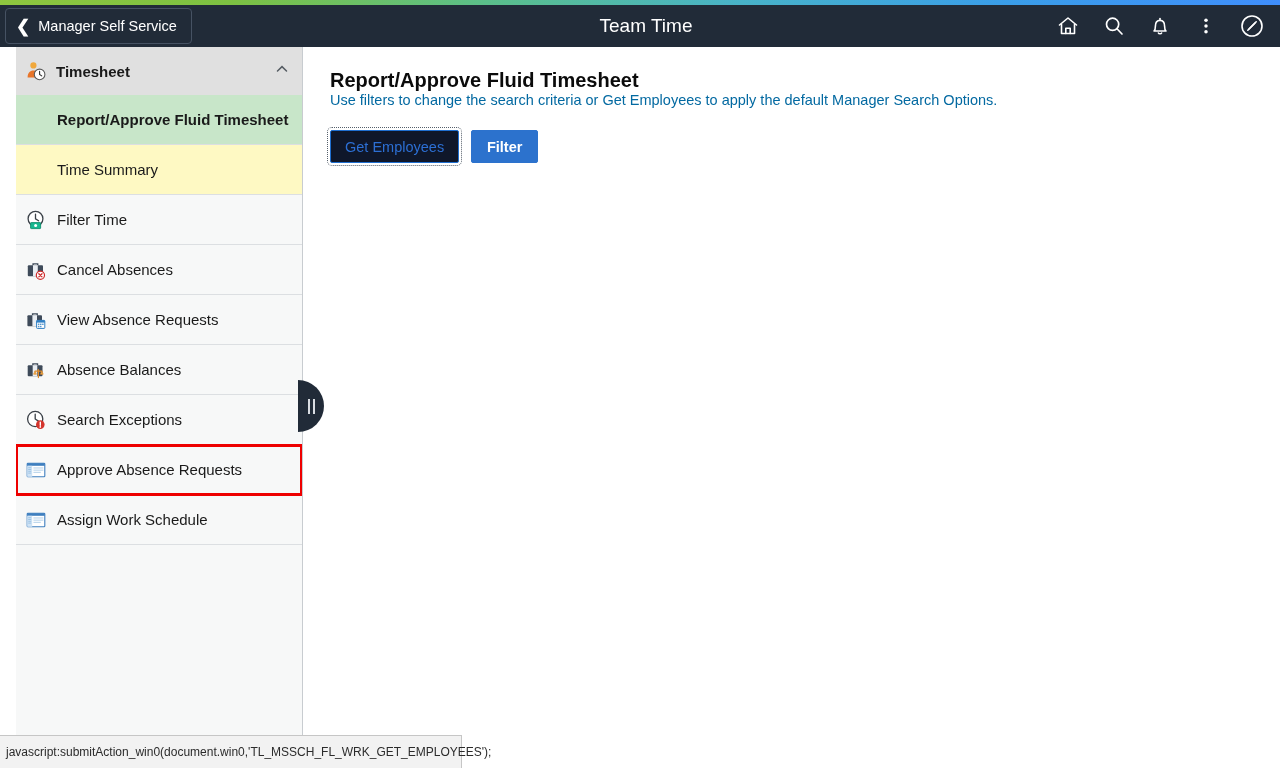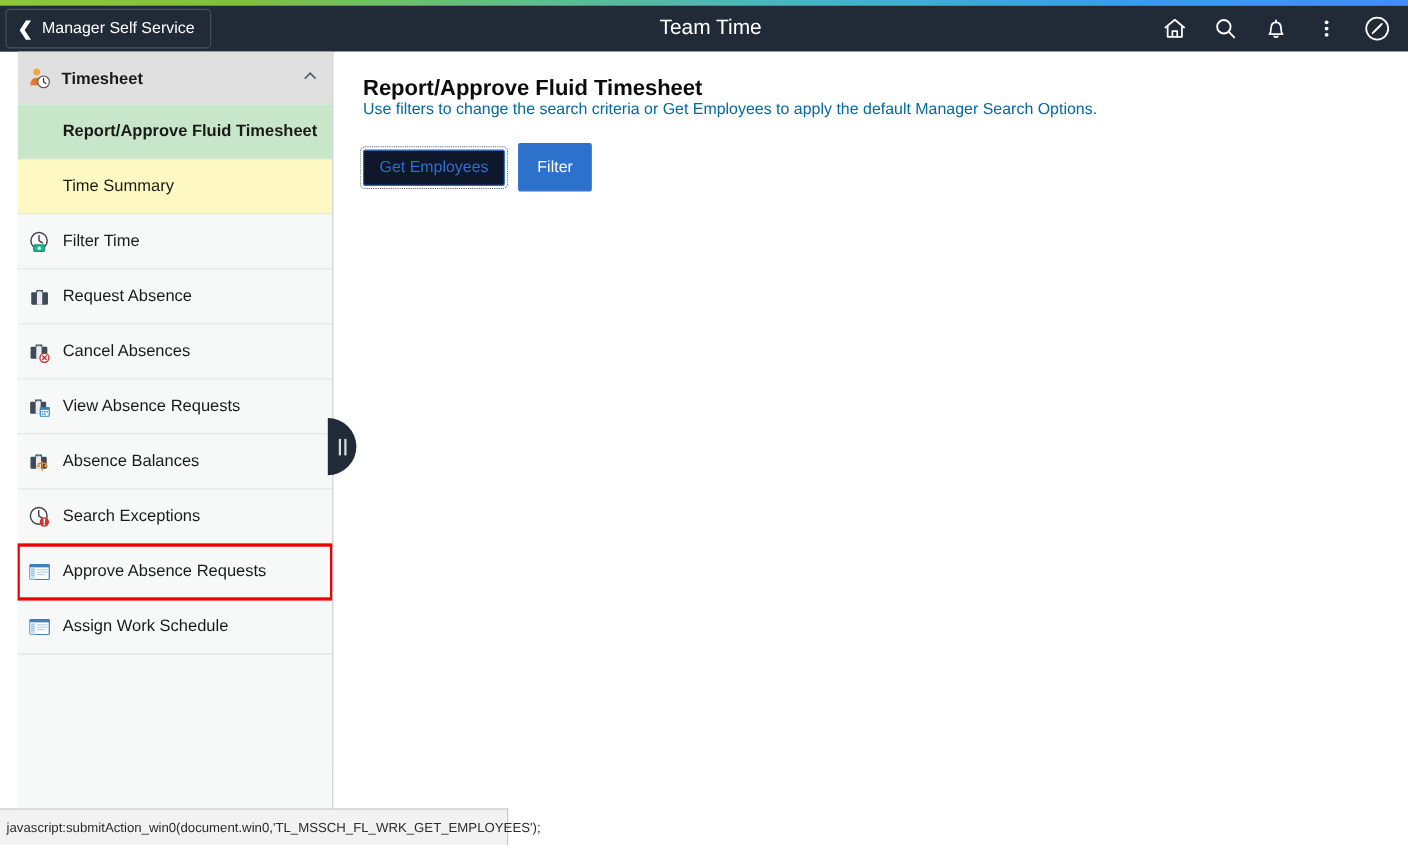--- a/index.html
+++ b/index.html
@@ -184,30 +184,31 @@
     border: 1px solid #1f6fd0;
     color: #2c6fd4;
     font-size: 14.5px;
     border-radius: 2px;
     outline: 1px dotted #555f6b;
     outline-offset: 2px;
     cursor: pointer;
     font-family: "Liberation Sans", sans-serif;
   }
   #filter-button {
-    height: 44px;
+    height: 33px;
     min-width: 67px;
     padding: 0 14px;
     background: #2c72cd;
     border: 1px solid #2c72cd;
     color: #ffffff;
     font-size: 14.5px;
     border-radius: 2px;
     cursor: pointer;
     font-family: "Liberation Sans", sans-serif;
+    font-weight: bold;
   }
 
   
   #status-bar {
     position: absolute;
     left: 0; bottom: 0;
     height: 22px;
     max-width: 462px;
     background: #f2f2f2;
     border-top: 1px solid #c6c6c6;
@@ -312,30 +313,20 @@
         <svg width="22" height="22" viewBox="0 0 22 22">
           <circle cx="10.5" cy="9.8" r="7.4" fill="#ffffff" stroke="#3b4148" stroke-width="1.3"></circle>
           <path d="M10.5 5.2 V9.8 L13.6 11.8" stroke="#3b4148" stroke-width="1.3" fill="none" stroke-linecap="round"></path>
           <rect x="5.6" y="13.6" width="10" height="6" rx="0.6" fill="#17b890" stroke="#0e8f6e" stroke-width="0.9"></rect>
           <circle cx="10.6" cy="16.6" r="1.5" fill="#ffffff"></circle>
         </svg>
       </span>
       <span class="nav-label">Filter Time</span>
     </div>
 
-    <div class="nav-item">
-      <span class="nav-icon">
-        <svg width="22" height="22" viewBox="0 0 22 22">
-          <path d="M8 4.6 H14 V6.6 H12.6 V5.8 H9.4 V6.6 H8 Z" fill="#3e4a59"></path>
-          <rect x="3.4" y="6.6" width="15.2" height="11.4" rx="1" fill="#3e4a59"></rect>
-          <rect x="8.6" y="6.6" width="4.8" height="11.4" fill="#e9edf2"></rect>
-        </svg>
-      </span>
-      <span class="nav-label">Request Absence</span>
-    </div>
 
     <div class="nav-item">
       <span class="nav-icon">
         <svg width="22" height="22" viewBox="0 0 22 22">
           <path d="M7.4 4.2 H13.4 V6.2 H12 V5.4 H8.8 V6.2 H7.4 Z" fill="#3e4a59"></path>
           <rect x="2.8" y="6.2" width="15.2" height="11" rx="1" fill="#3e4a59"></rect>
           <rect x="8" y="6.2" width="4.8" height="11" fill="#e9edf2"></rect>
           <circle cx="15.4" cy="16.3" r="4.1" fill="#ffffff" stroke="#cf2a2a" stroke-width="1.2"></circle>
           <path d="M13.8 14.7 L17 17.9 M17 14.7 L13.8 17.9" stroke="#cf2a2a" stroke-width="1.3" stroke-linecap="round"></path>
         </svg>

